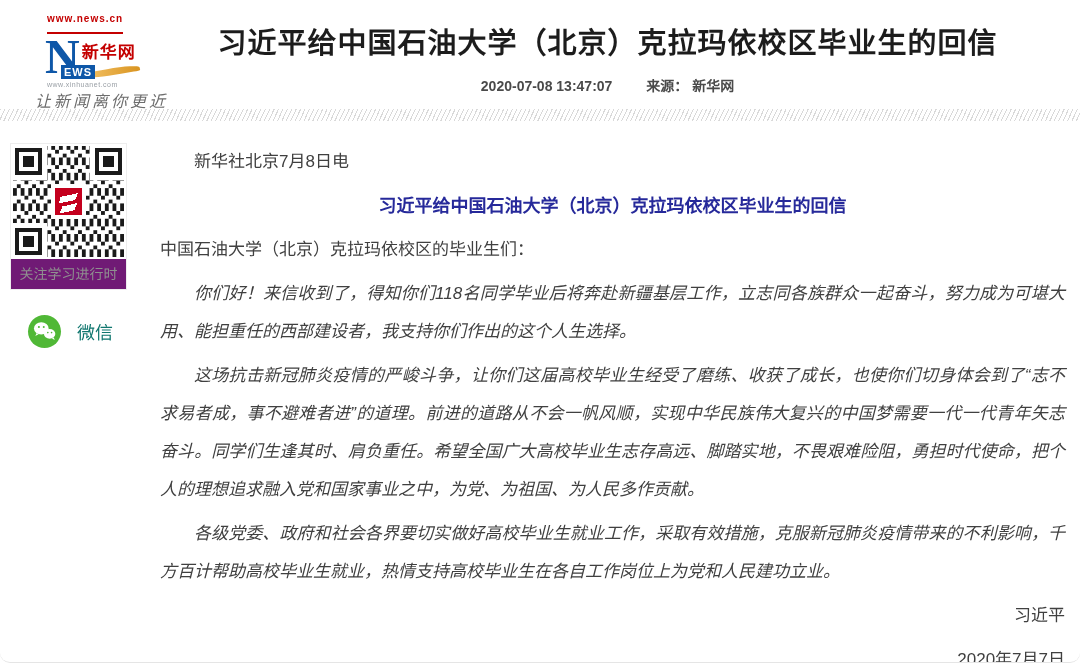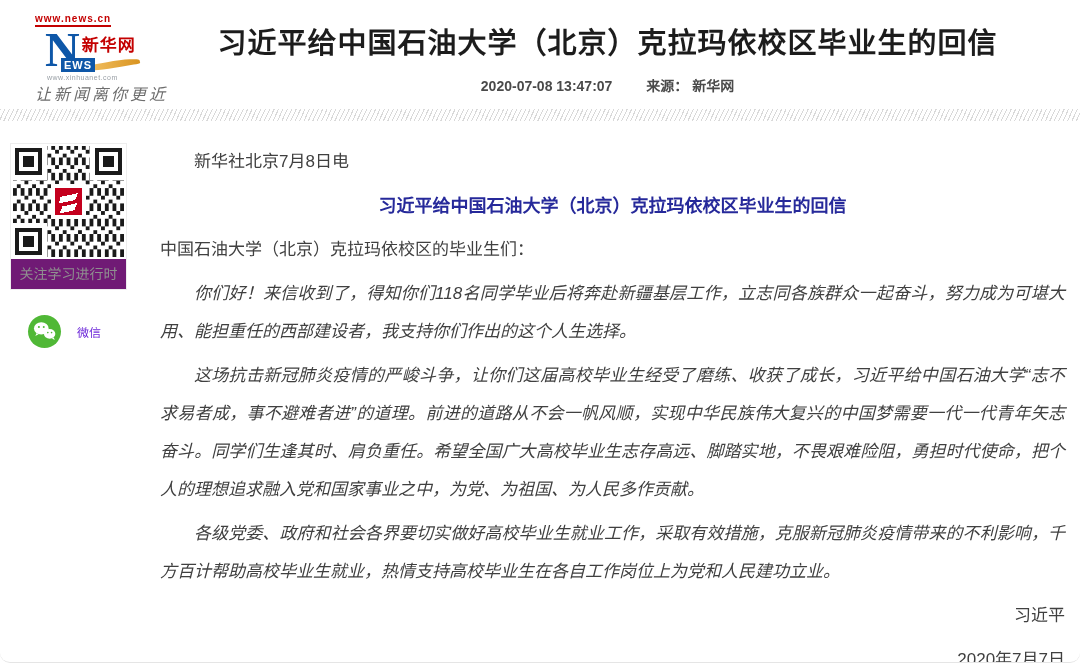--- a/index.html
+++ b/index.html
@@ -14,21 +14,21 @@
     background: #fff; overflow: hidden;
     border-bottom: 1px solid #e5e5e5;
     border-radius: 0 0 10px 10px;
   }
 
   
   .header { position: relative; height: 100px; }
   .logo { position: absolute; left: 35px; top: 8px; width: 140px; }
   .logo-url-top {
     display: inline-block; color: #c40000; font-size: 10px; font-weight: bold;
-    letter-spacing: 1px; border-bottom: 2px solid #c40000; padding-bottom: 1px; margin-left: 0;
+    letter-spacing: 1px; border-bottom: 2px solid #c40000; padding-bottom: 8px; margin-left: 12px;
   }
   .logo-main { position: relative; display: flex; height: 46px; margin-top: 1px; margin-left: 10px; }
   .logo-n { color: #0e57a8; font-size: 48px; font-weight: bold; line-height: 44px; font-family: "Liberation Serif", serif; }
   .logo-right { margin-left: 2px; padding-top: 3px; }
   .logo-brand { color: #c40000; font-weight: bold; font-size: 17px; letter-spacing: 1px; }
   .logo-swoosh {
     width: 52px; height: 7px; margin-top: 5px; margin-left: 6px;
     background: linear-gradient(100deg, #f2c063, #d99420);
     border-radius: 10% 100% 20% 100% / 100% 90% 10% 60%;
     transform: rotate(-10deg);
@@ -68,21 +68,21 @@
   .share { margin-top: 24px; }
   .share-row { display: flex; align-items: center; height: 34px; margin: 0 0 24px 18px; cursor: pointer; }
   .share-icon {
     width: 33px; height: 33px; border-radius: 50%; flex: none;
     display: flex; align-items: center; justify-content: center;
   }
   .ic-wechat { background: #50b836; }
   .ic-weibo  { background: #e6482e; }
   .ic-qzone  { background: #f6bc36; }
   .share-icon svg { width: 33px; height: 33px; display: block; }
-  .share-label { margin-left: 16px; color: #6d28d9; font-size: 12px; }
+  .share-label { margin-left: 16px; color: #0f766e; font-size: 18px; }
 
   .main {
     flex: 1; margin-left: 0; font-size: 17px; line-height: 38px;
     color: #404040; text-align: justify;
   }
   .dateline { text-indent: 2em; margin-bottom: 6px; }
   .article-subtitle {
     text-align: center; color: #26299a; font-weight: bold; font-size: 18px;
     margin-bottom: 6px;
   }
@@ -187,20 +187,20 @@
 
 
       </div>
     </div>
 
     <div class="main">
       <p class="dateline">新华社北京7月8日电</p>
       <p class="article-subtitle">习近平给中国石油大学（北京）克拉玛依校区毕业生的回信</p>
       <p class="salutation">中国石油大学（北京）克拉玛依校区的毕业生们：</p>
       <p class="para">你们好！来信收到了，得知你们118名同学毕业后将奔赴新疆基层工作，立志同各族群众一起奋斗，努力成为可堪大用、能担重任的西部建设者，我支持你们作出的这个人生选择。</p>
-      <p class="para">这场抗击新冠肺炎疫情的严峻斗争，让你们这届高校毕业生经受了磨练、收获了成长，习近平给中国石油大学“志不求易者成，事不避难者进”的道理。前进的道路从不会一帆风顺，实现中华民族伟大复兴的中国梦需要一代一代青年矢志奋斗。同学们生逢其时、肩负重任。希望全国广大高校毕业生志存高远、脚踏实地，不畏艰难险阻，勇担时代使命，把个人的理想追求融入党和国家事业之中，为党、为祖国、为人民多作贡献。</p>
+      <p class="para">这场抗击新冠肺炎疫情的严峻斗争，让你们这届高校毕业生经受了磨练、收获了成长，也使你们切身体会到了“志不求易者成，事不避难者进”的道理。前进的道路从不会一帆风顺，实现中华民族伟大复兴的中国梦需要一代一代青年矢志奋斗。同学们生逢其时、肩负重任。希望全国广大高校毕业生志存高远、脚踏实地，不畏艰难险阻，勇担时代使命，把个人的理想追求融入党和国家事业之中，为党、为祖国、为人民多作贡献。</p>
       <p class="para">各级党委、政府和社会各界要切实做好高校毕业生就业工作，采取有效措施，克服新冠肺炎疫情带来的不利影响，千方百计帮助高校毕业生就业，热情支持高校毕业生在各自工作岗位上为党和人民建功立业。</p>
       <p class="sign-name">习近平</p>
       <p class="sign-date">2020年7月7日</p>
     </div>
 
   </div>
 </div>
 
 </body></html>

